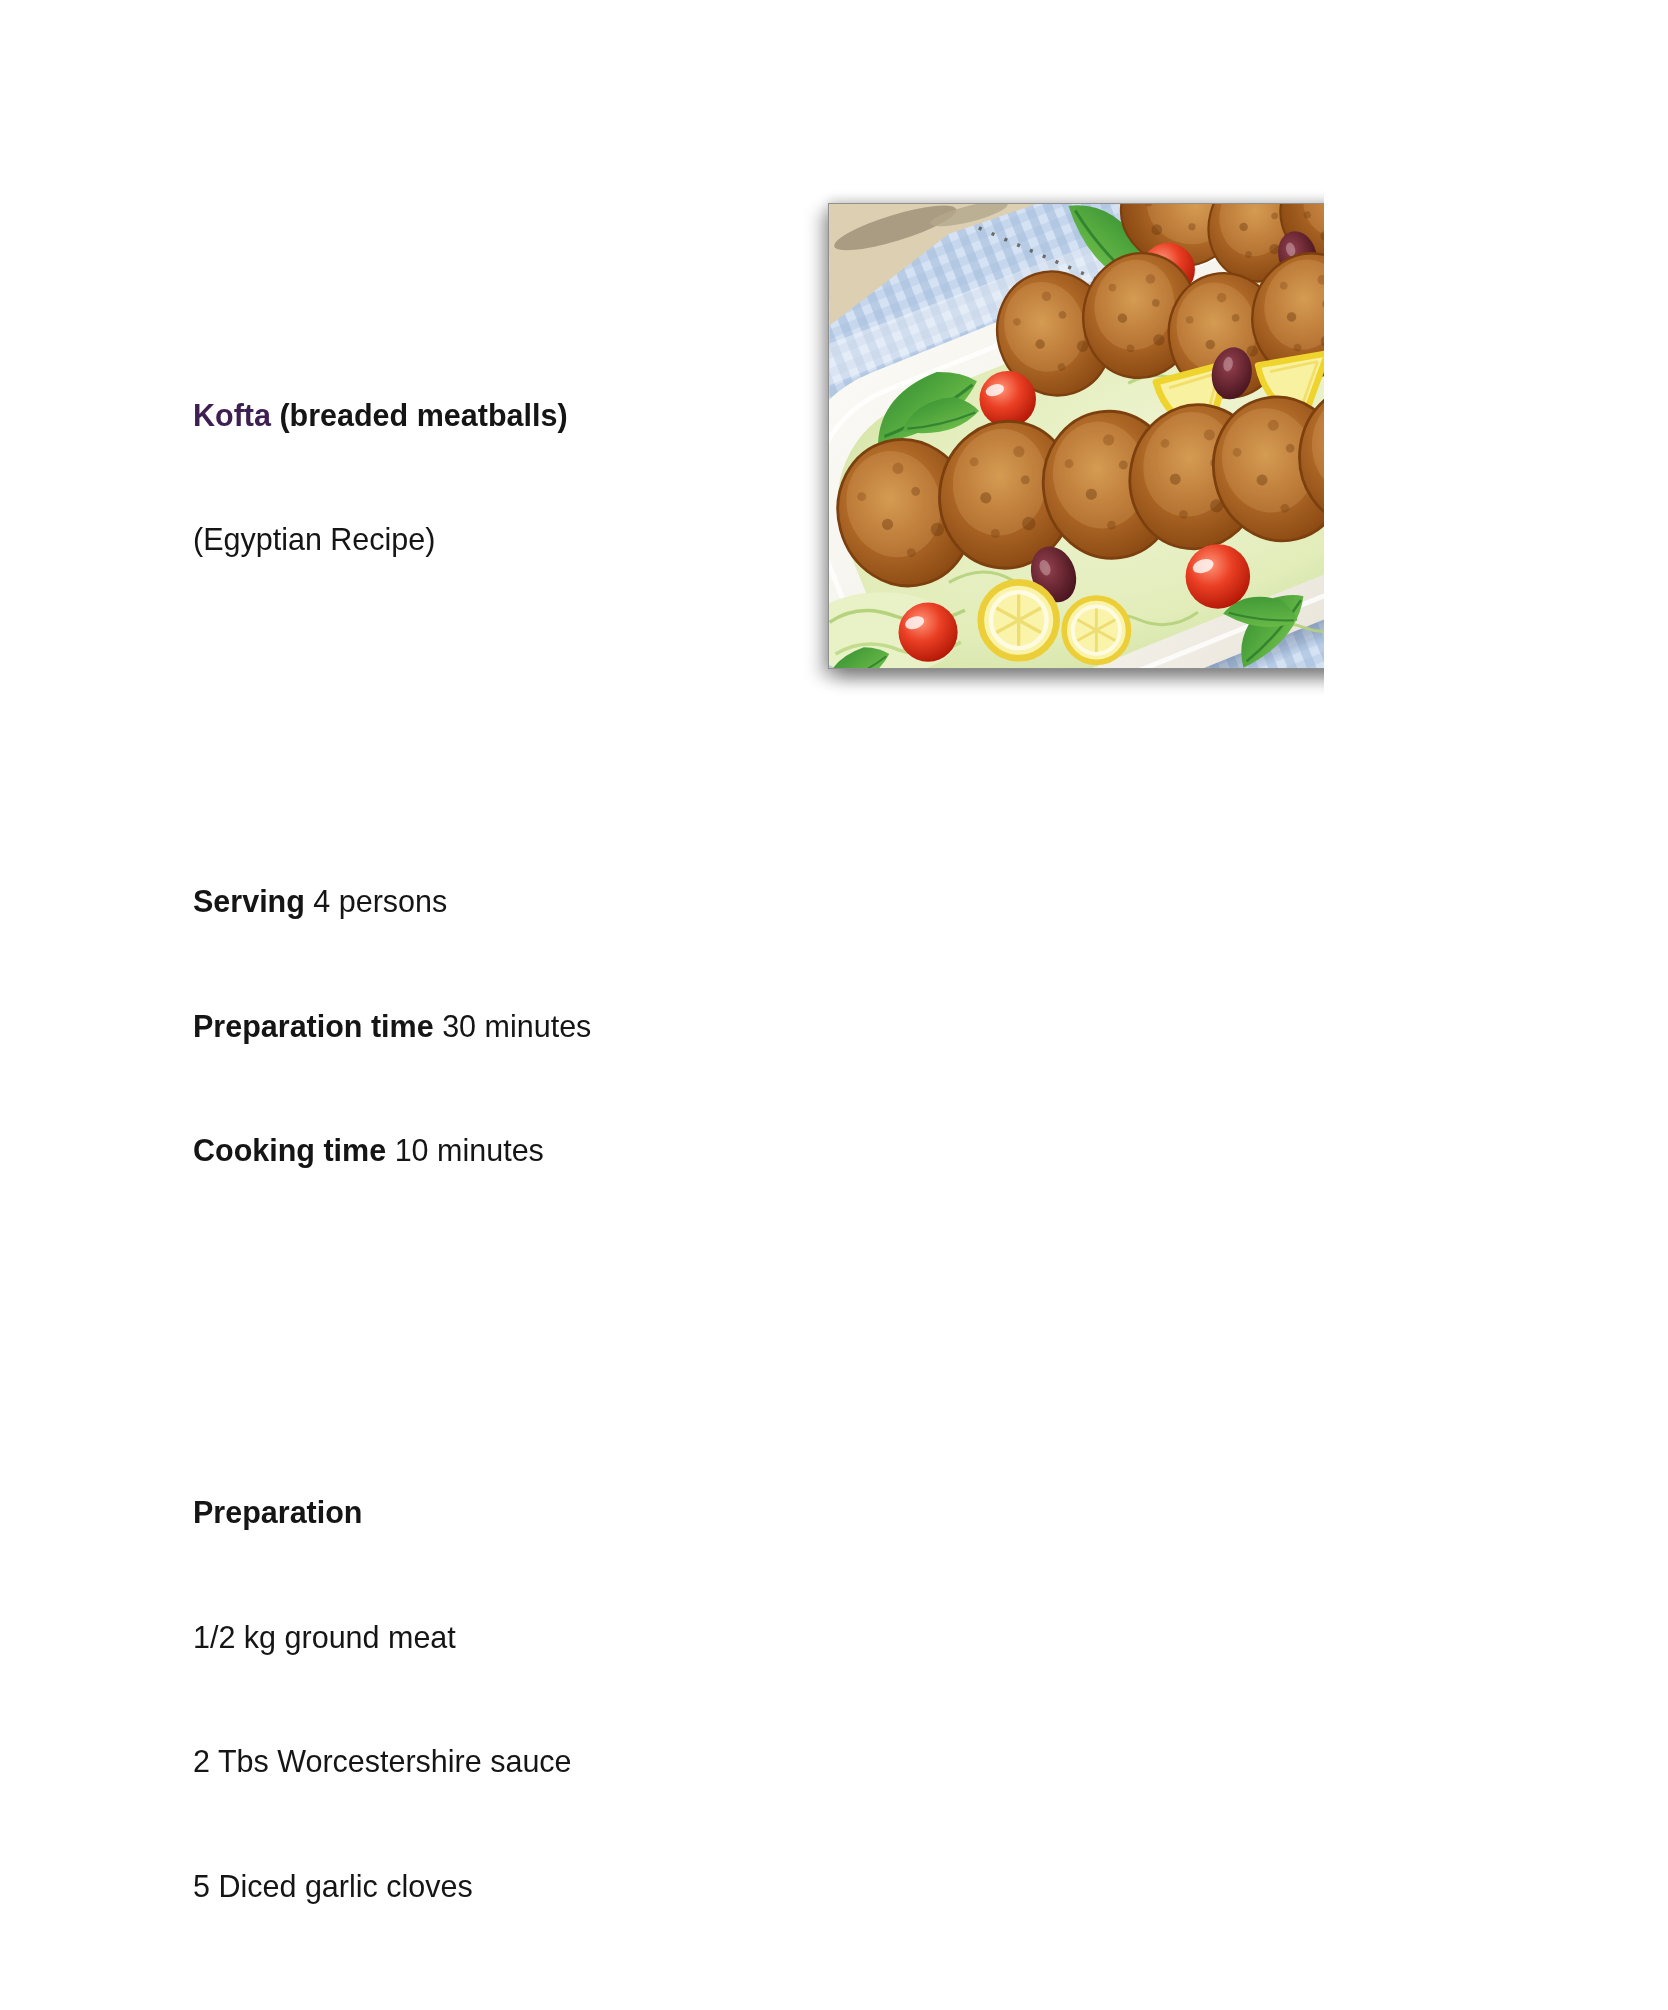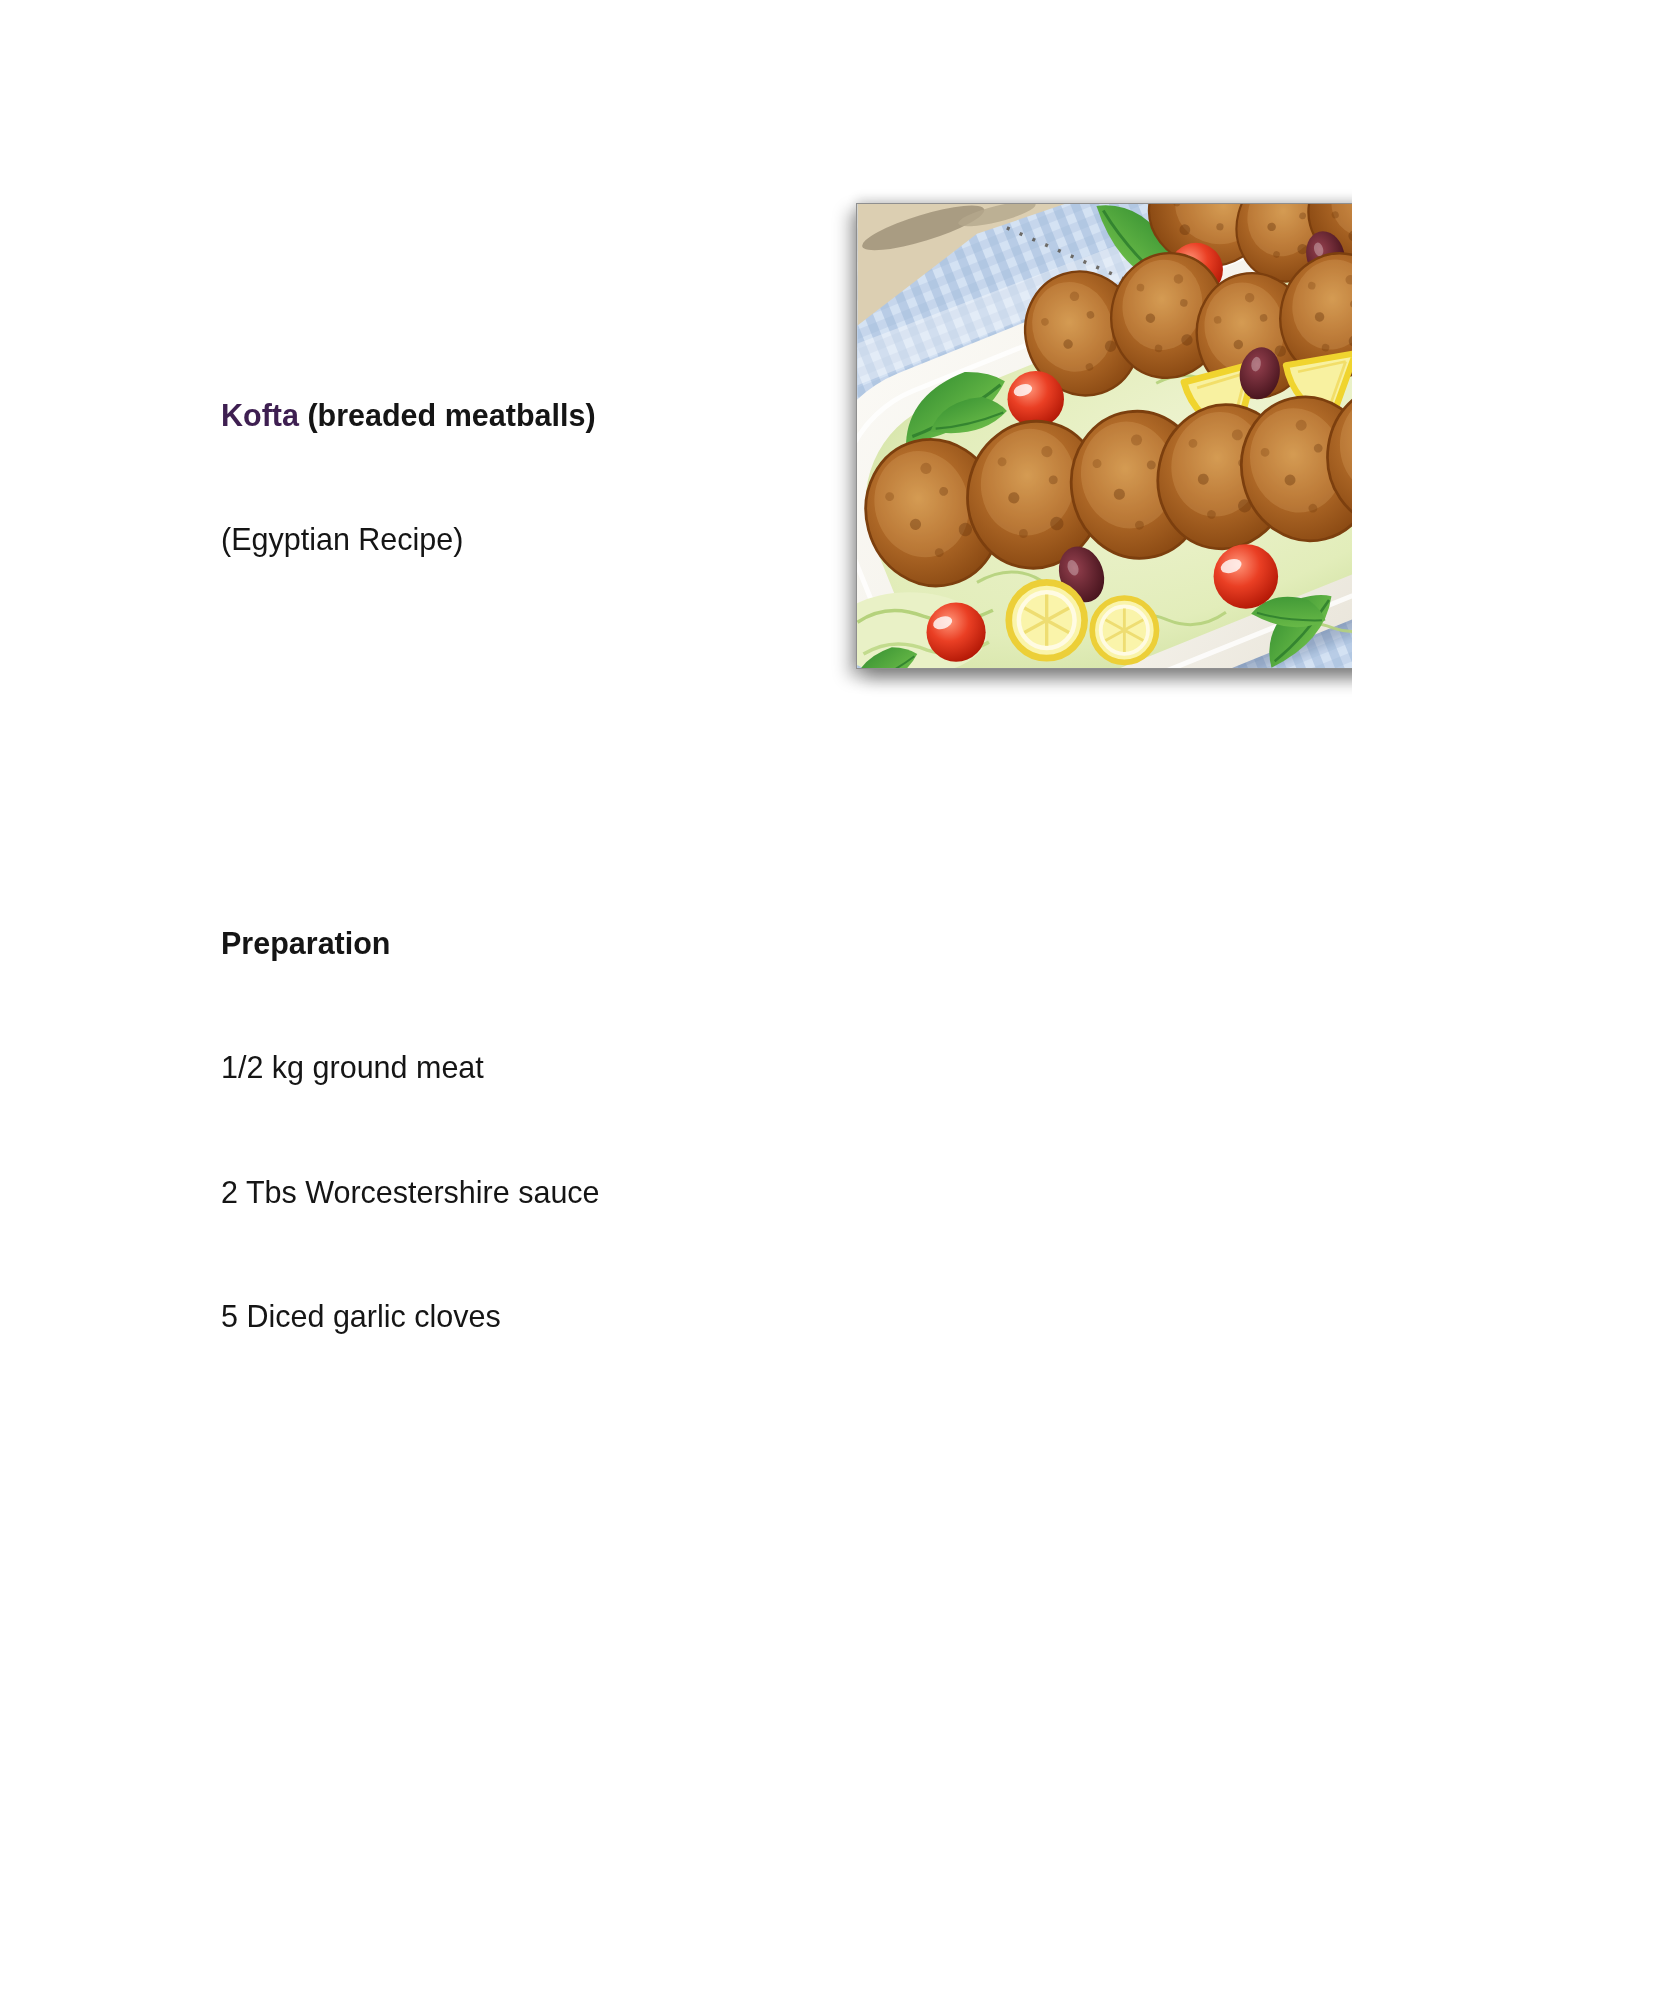--- a/index.html
+++ b/index.html
@@ -5,21 +5,21 @@
   :root{
     --accent:#3e1f51;
     --text:#151515;
     --bg:#ffffff;
   }
   *{margin:0;padding:0;box-sizing:border-box;}
   html,body{background:#fff;}
   body{width:1668px;height:2010px;position:relative;font-family:"Liberation Sans",sans-serif;}
   .page{
     position:absolute;left:0;top:0;width:1324px;height:2010px;
-    background:var(--bg);color:var(--text);overflow:hidden;margin-left:28px;
+    background:var(--bg);color:var(--text);overflow:hidden;
   }
   .text-col{
     position:absolute;left:193px;top:187px;width:1330px;
     font-size:30.5px;line-height:41.5px;white-space:pre-wrap;
   }
   .para{margin:0 0 30px 0;}
   .para:last-child{margin-bottom:0;}
   .line{display:block;}
   .bold{font-weight:700;}
   .accent{color:var(--accent);font-weight:700;}
@@ -35,20 +35,25 @@
 
 <div class="page">
 
   <div class="text-col">
 
     <div class="para">
       <span class="line"><span class="accent">Kofta</span><span class="bold"> (breaded meatballs)</span></span>
       <span class="line">(Egyptian Recipe)</span>
     </div>
 
+    <div class="para">
+      <span class="line"><span class="bold">Serving</span><span> 4 persons</span></span>
+      <span class="line"><span class="bold">Preparation time</span><span> 30 minutes</span></span>
+      <span class="line"><span class="bold">Cooking time</span><span> 10 minutes</span></span>
+    </div>
 
     <div class="para">
       <span class="line bold">Preparation</span>
       <span class="line">1/2 kg ground meat</span>
       <span class="line">2 Tbs Worcestershire sauce</span>
       <span class="line">5 Diced garlic cloves</span>
       
       
       
       

